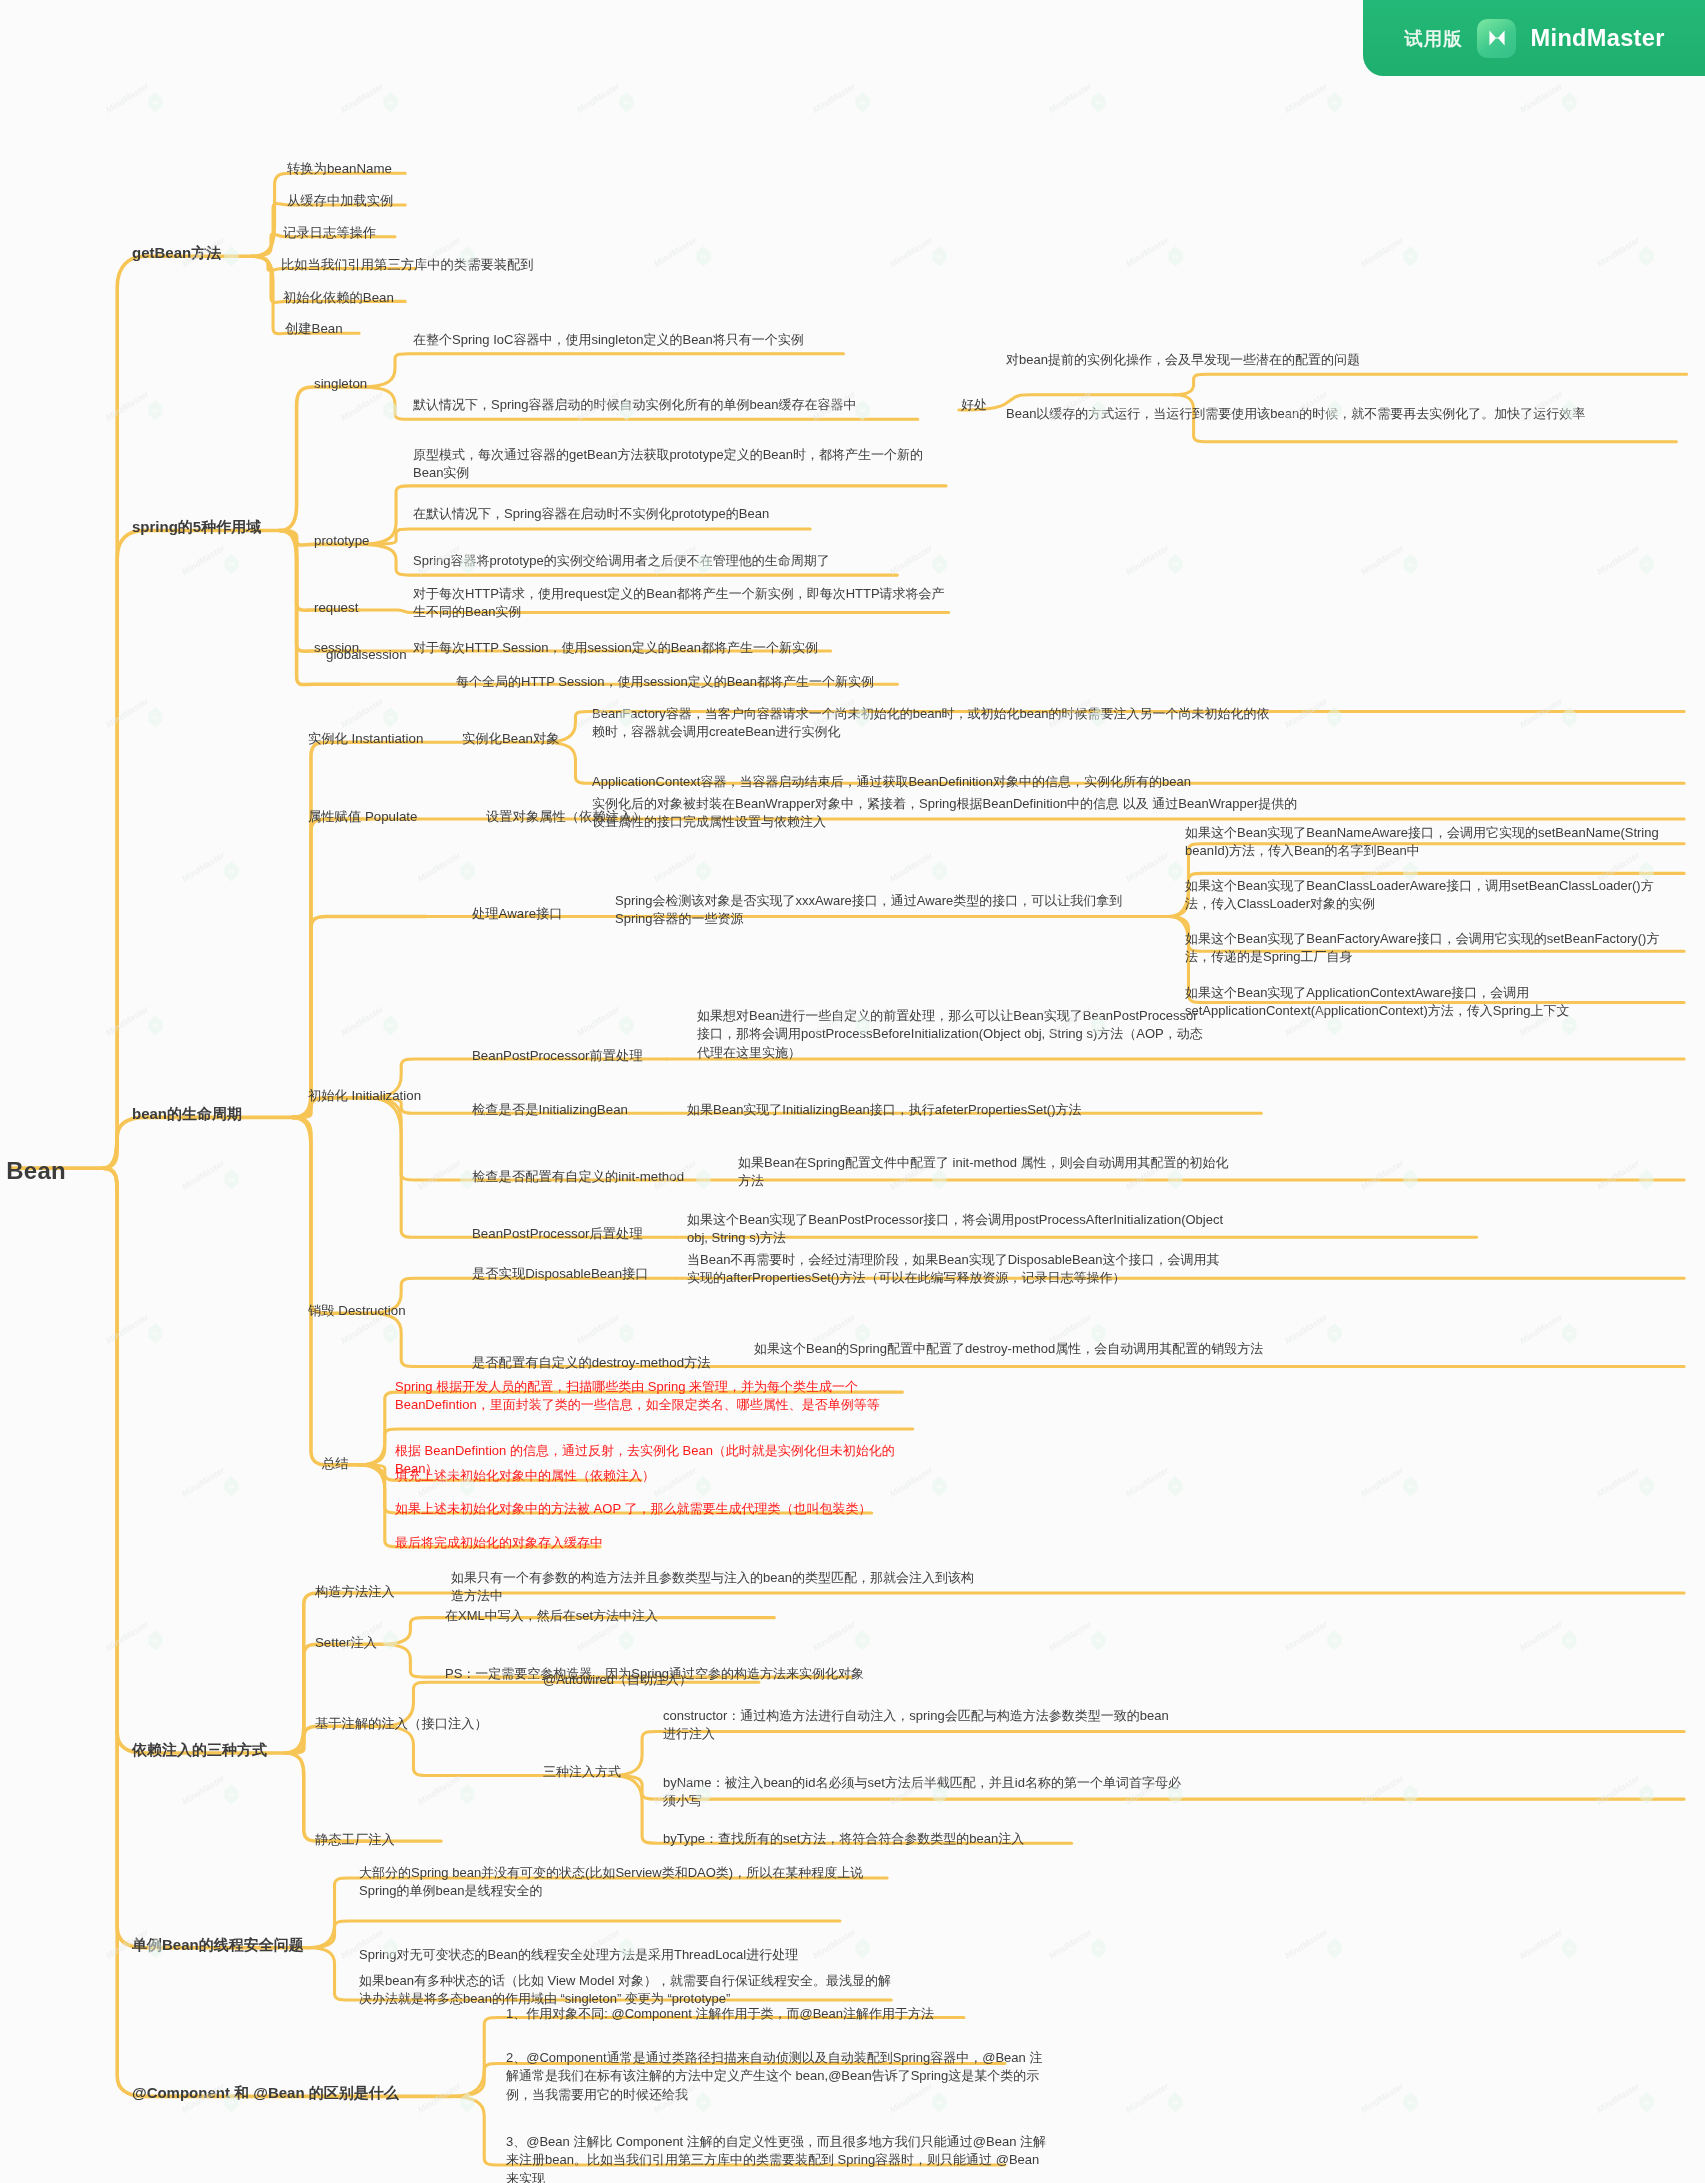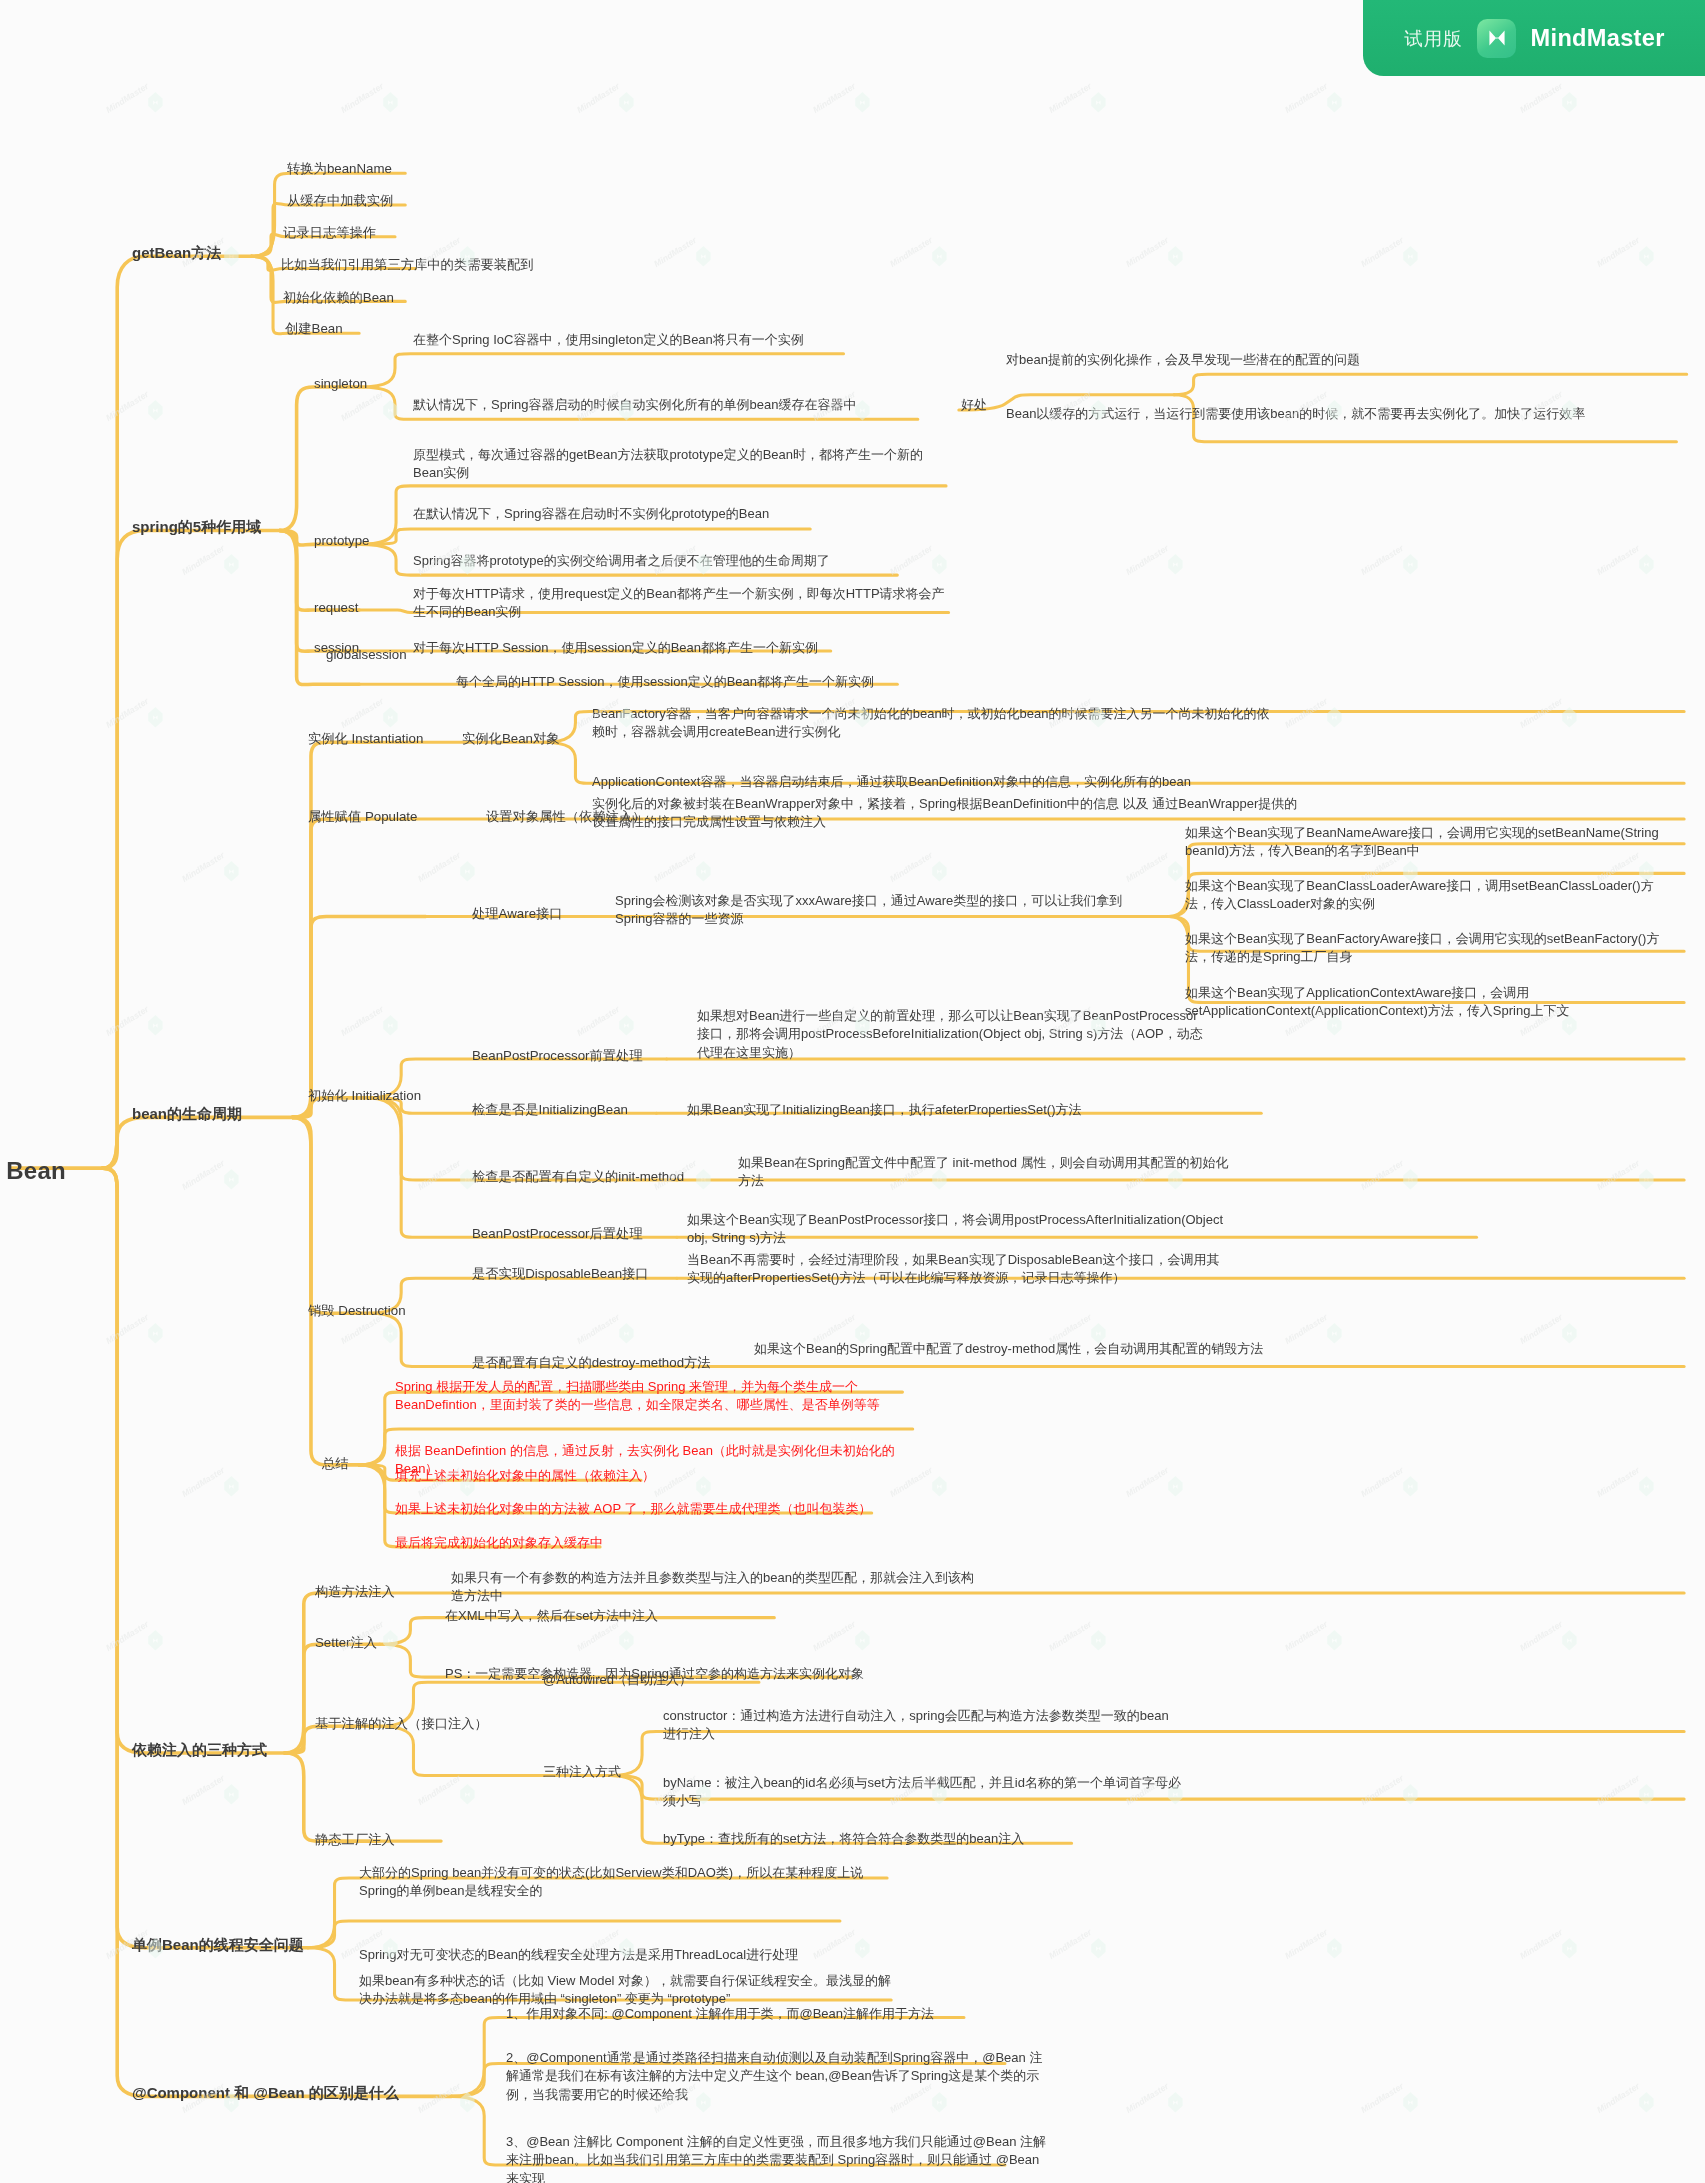--- a/index.html
+++ b/index.html
@@ -12,21 +12,21 @@
   .lvl1{font-size:15px;font-weight:bold;}
   .lvl2{font-size:13.3px;}
   .lvl3{font-size:13px;}
   .lvl4{font-size:13px;}
   .red{color:#ff1a1a;}
 
   
   #badge{position:absolute;right:0;top:0;width:343px;height:76px;background:#22b573;
          background:linear-gradient(180deg,#23b877 0%,#1faf6e 100%);
          border-bottom-left-radius:20.5px;display:flex;align-items:center;justify-content:center;gap:14.4px;}
-  #badge .trial{color:#e8f8ef;font-size:18.5px;letter-spacing:1px;}
+  #badge .trial{color:#e8f8ef;font-size:18.5px;letter-spacing:1px;font-weight:bold;}
   #badge .logo{width:39px;height:39px;border-radius:10.3px;
         background:linear-gradient(145deg,#7ee8a2 0%,#3fc98c 55%,#34c08a 100%);
         display:flex;align-items:center;justify-content:center;}
   #badge .logo svg{width:26px;height:26px;}
   #badge .brand{color:#ffffff;font-size:23.6px;font-weight:bold;letter-spacing:0.3px;}
 
   
   .wm{position:absolute;opacity:.5;pointer-events:none;display:flex;align-items:center;}
   .wm .wmtxt{transform:rotate(-32deg);color:#e3e6e5;font-size:8.7px;font-weight:bold;font-style:italic;
              white-space:nowrap;margin-right:-3.1px;margin-bottom:9.2px;}

